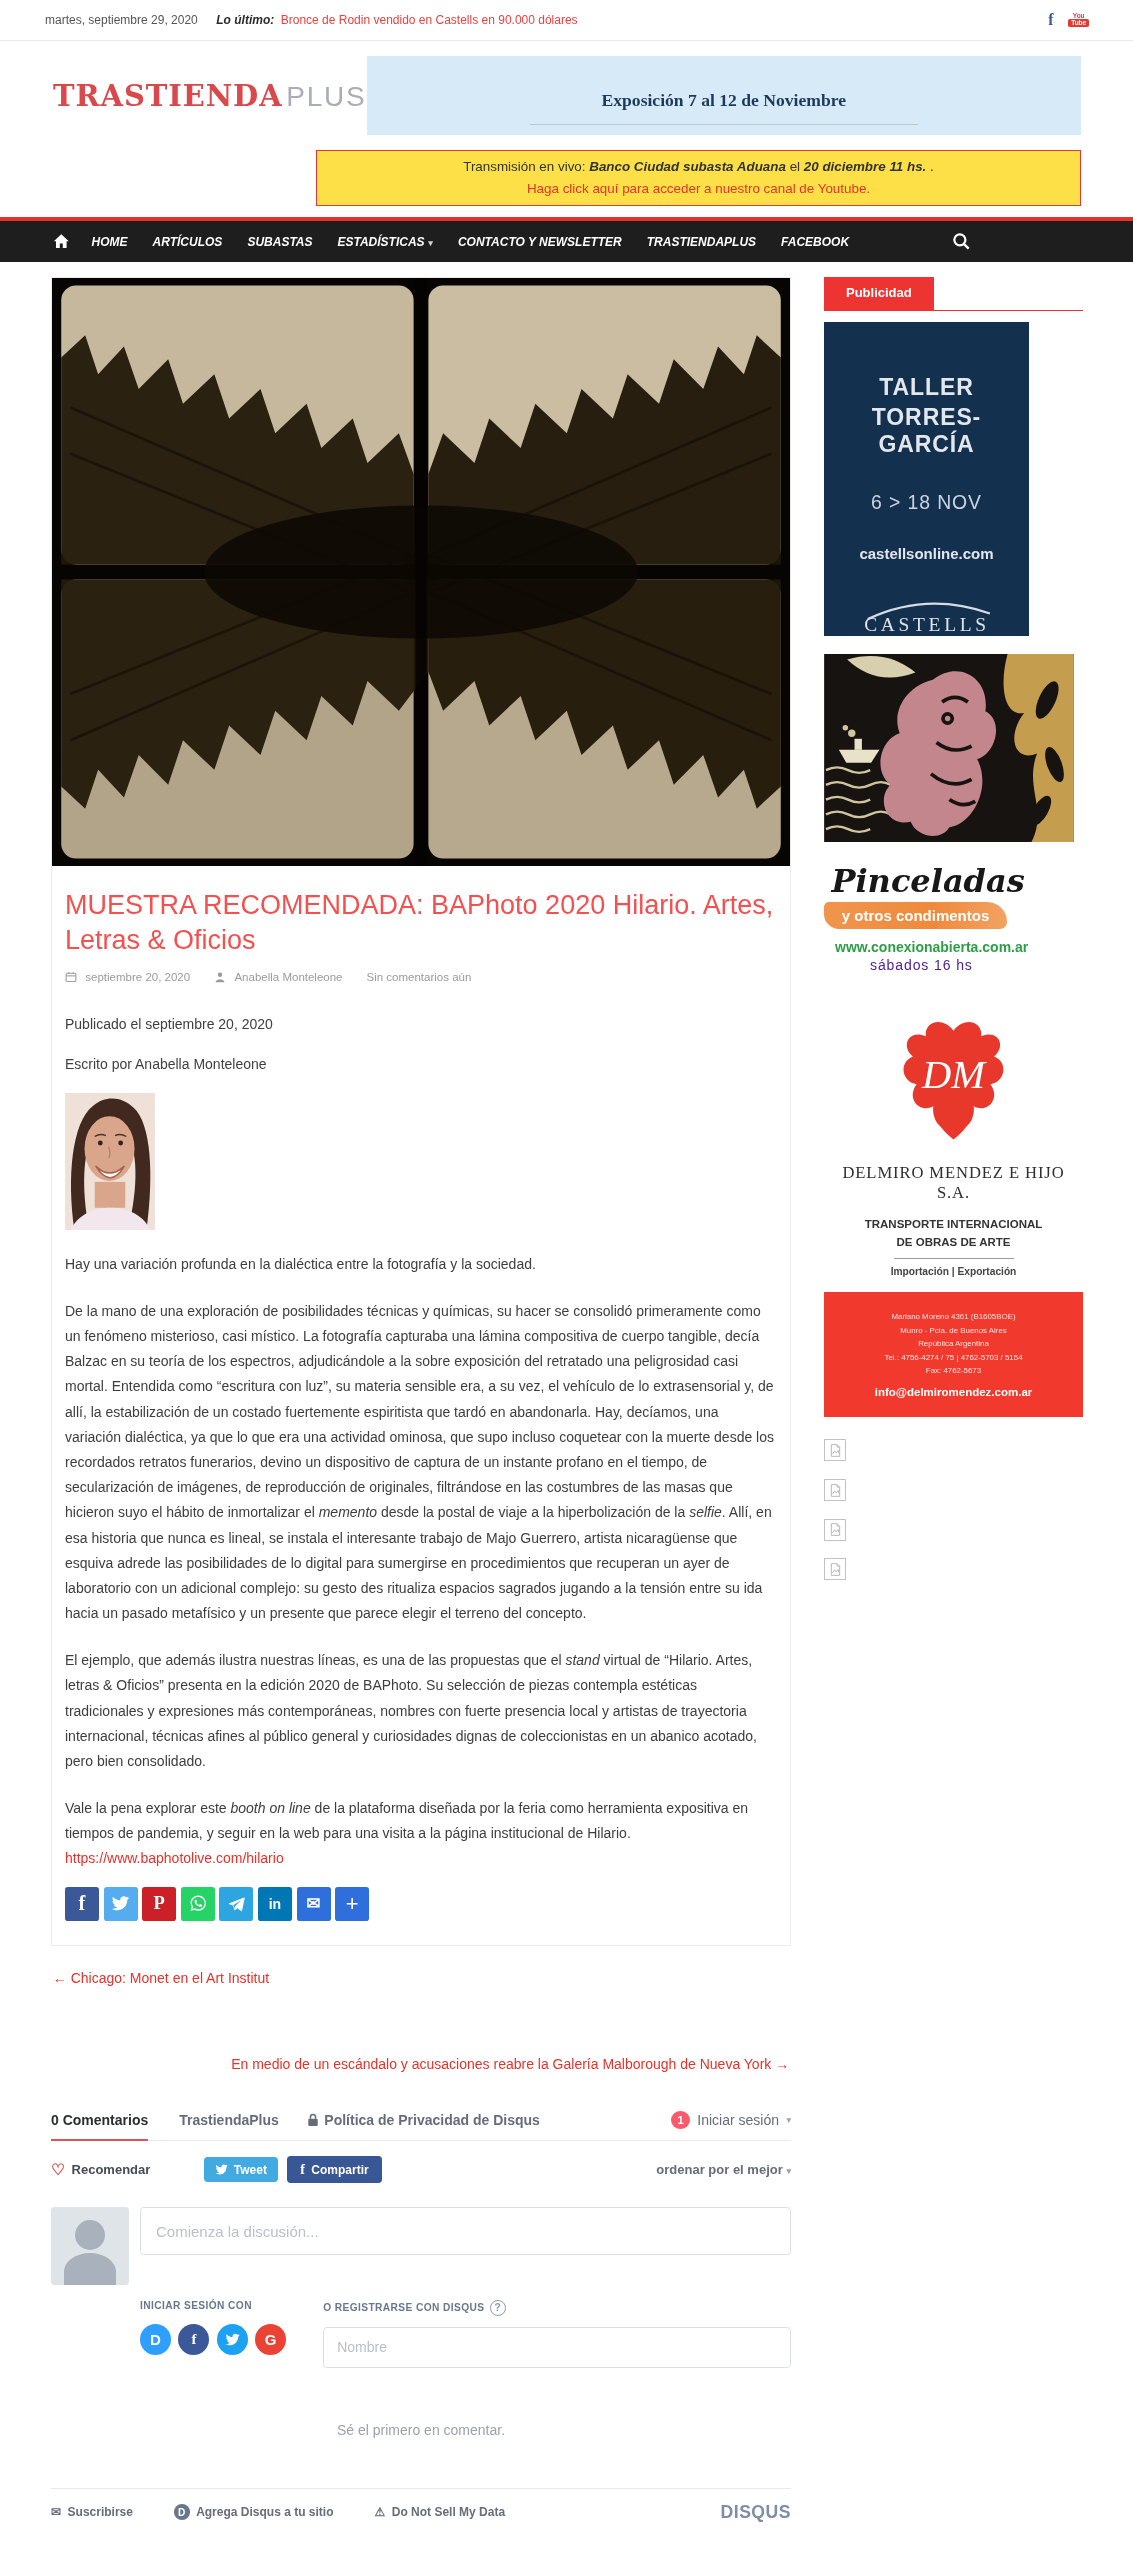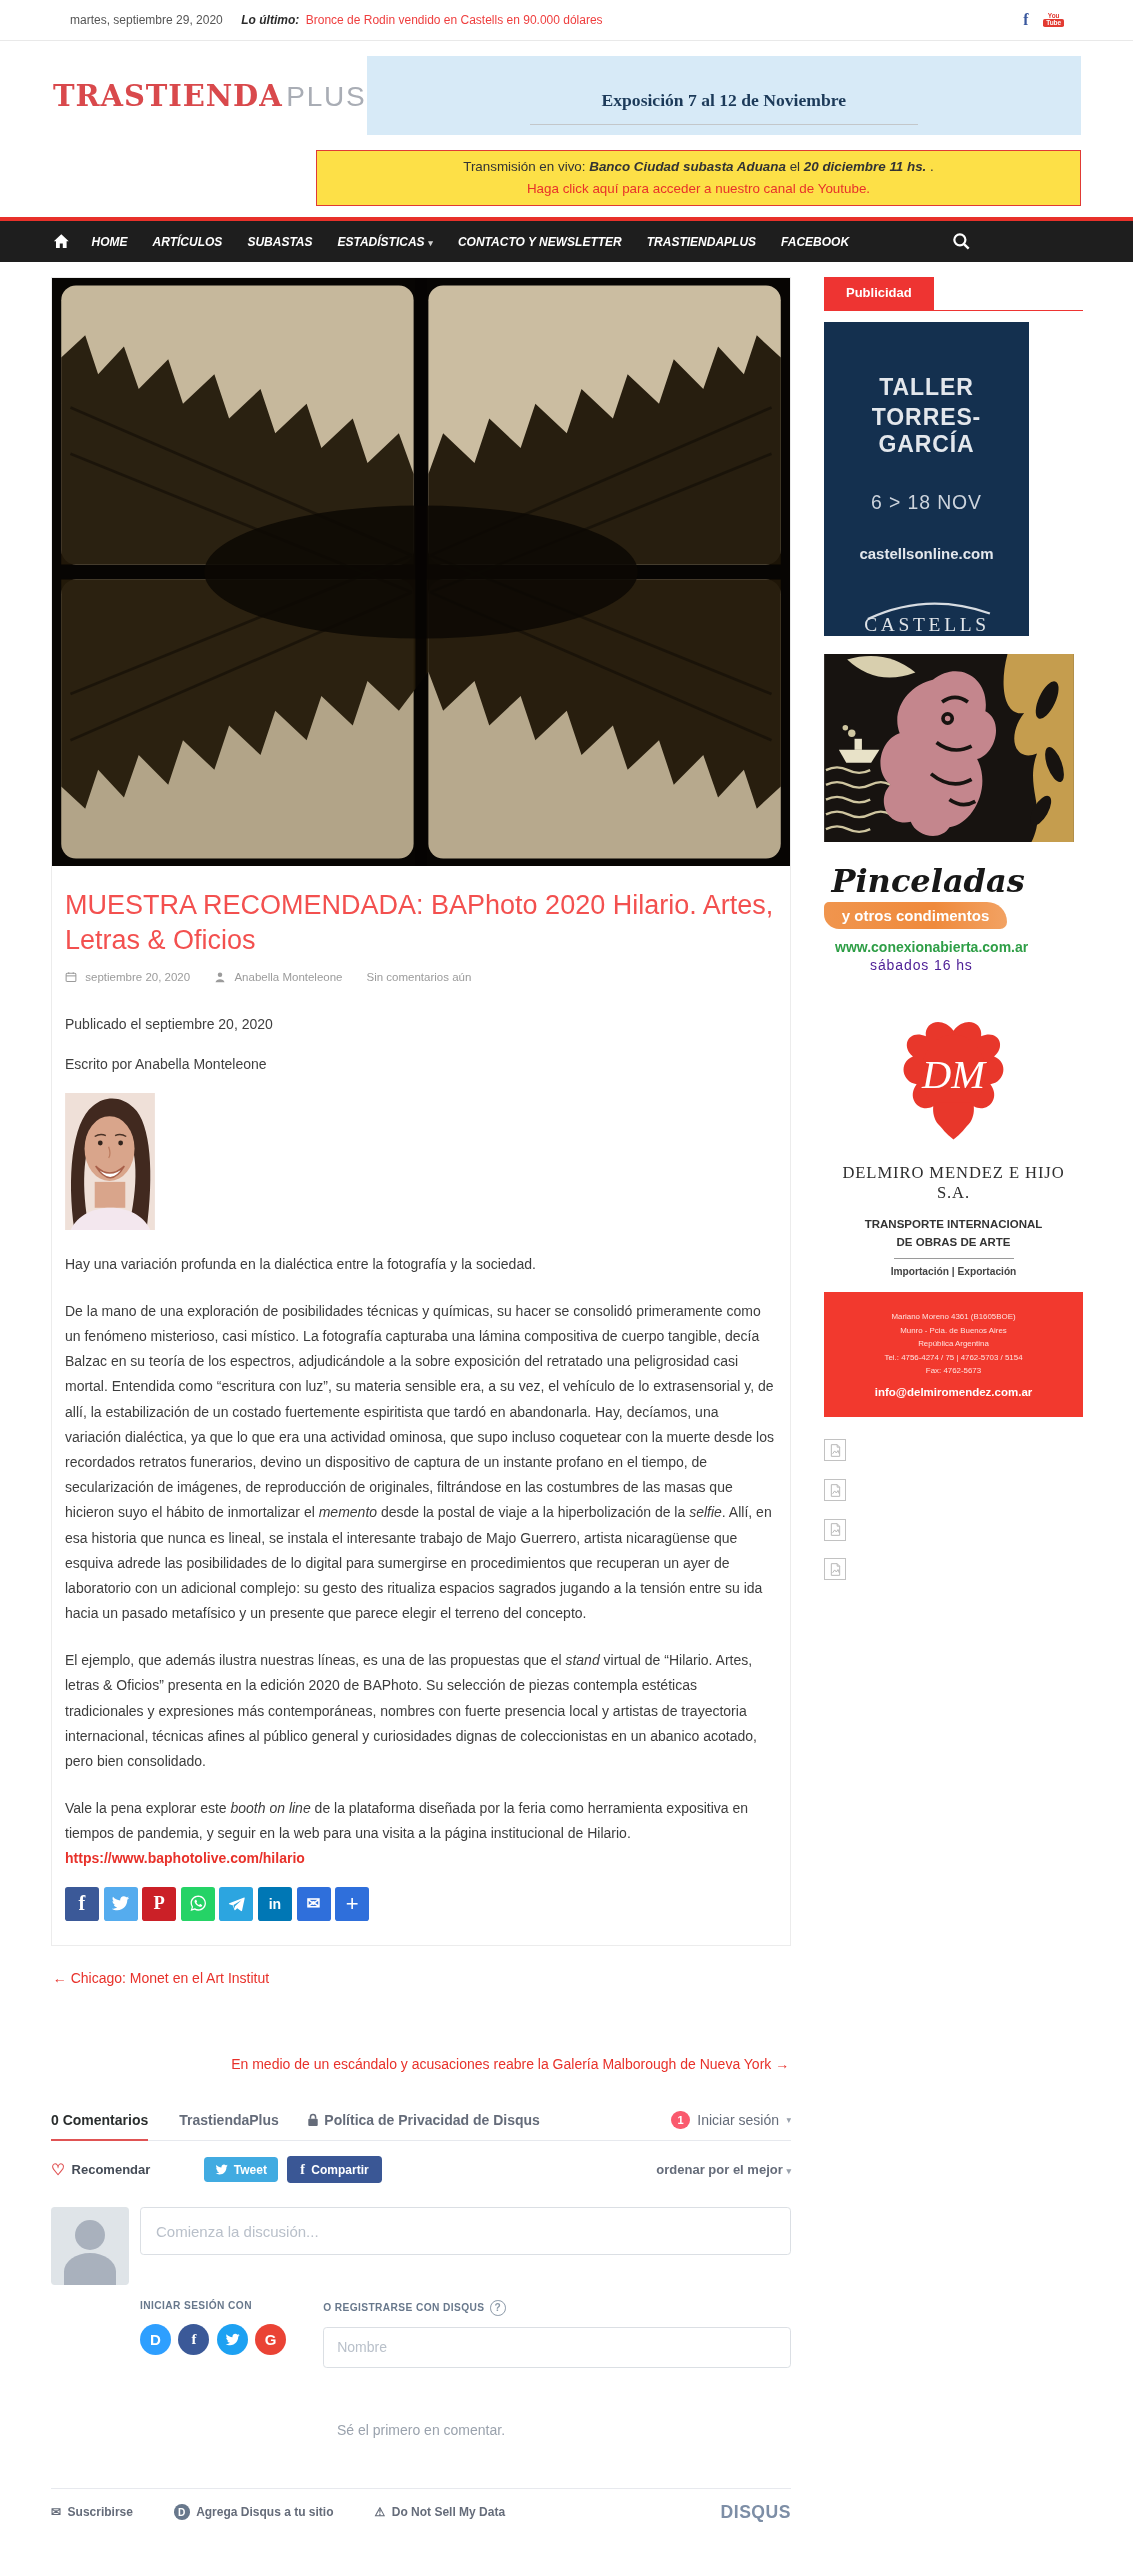--- a/index.html
+++ b/index.html
@@ -1,20 +1,20 @@
 <!DOCTYPE html>
 <html lang="es" style="font-size:15px"><head>
 <meta charset="utf-8">
 <style>
   * { margin:0; padding:0; box-sizing:border-box; }
   body { width:1134px; background:#fff; font-family:"Liberation Sans", sans-serif; color:#444; }
   a { text-decoration:none; }
 
   
-  .topbar { display:flex; align-items:center; height:41px; padding:0 70px; border-bottom:0.9px solid #e9e9e9; font-size:12px; color:#555; }
+  .topbar { display:flex; align-items:center; height:41px; padding:0 45px; border-bottom:0.9px solid #e9e9e9; font-size:12px; color:#555; }
   .topbar .date { margin-right:18.5px; }
   .ticker-label { font-weight:bold; font-style:italic; color:#2b2b2b; margin-right:6.5px; }
   .ticker-link { color:#ef3e3e; cursor:pointer; }
   .topbar-social { margin-left:auto; display:flex; align-items:center; gap:15px; }
   .fb-glyph { color:#3a589e; font-weight:bold; font-family:"Liberation Serif",serif; font-size:15.7px; cursor:pointer; }
   .yt-glyph { display:inline-flex; flex-direction:column; align-items:center; line-height:1; cursor:pointer; }
   .yt-glyph .you { color:#e23b32; font-size:6.5px; font-weight:bold; }
   .yt-glyph .tube { background:#e23b32; color:#fff; font-size:6.5px; font-weight:bold; padding:0.9px 2.8px; border-radius:1.8px; }
 
   
@@ -50,21 +50,21 @@
   .article-inner { padding:0 13px; }
   .post-title { color:#f3504f; font-size:27px; line-height:1.3; font-weight:400; margin-top:22px; cursor:pointer; }
   .post-meta { display:flex; align-items:center; gap:6.5px; margin-top:13px; font-size:11.5px; color:#9b9b9b; }
   .post-meta .mi { display:inline-flex; align-items:center; margin-right:1.8px; }
   .post-meta .sep { width:11px; }
   .pub-line { margin-top:33px; font-size:14px; color:#3f3f3f; }
   .byline { margin-top:24px; font-size:14px; color:#3f3f3f; }
   .author-photo { margin-top:20.3px; width:90px; height:137px; display:block; }
   .body-p { margin-top:22px; font-size:14px; line-height:1.8; color:#3d3d3d; }
   .body-p em { font-style:italic; }
-  .post-link { display:block; margin-top:3.7px; font-size:14px; color:#e8312a; cursor:pointer;font-weight:bold; }
+  .post-link { display:block; margin-top:3.7px; font-size:14px; color:#e8312a; cursor:pointer; }
   .share-row { display:flex; gap:4.6px; margin-top:20.3px; }
   .share-tile { width:34px; height:34px; border-radius:2.8px; display:flex; align-items:center; justify-content:center; cursor:pointer; color:#fff; font-weight:bold; }
   .st-fb { background:#3b5998; font-family:"Liberation Serif",serif; font-size:20.3px; }
   .st-tw { background:#55acee; }
   .st-pin { background:#cb2027; font-family:"Liberation Serif",serif; font-size:18.5px; }
   .st-wa { background:#25d366; }
   .st-tg { background:#2ca5e0; }
   .st-li { background:#0077b5; font-size:14px; }
   .st-em { background:#2f6fdb; font-size:16.6px; }
   .st-pl { background:#2f6fdb; font-size:22px; font-weight:400; }

